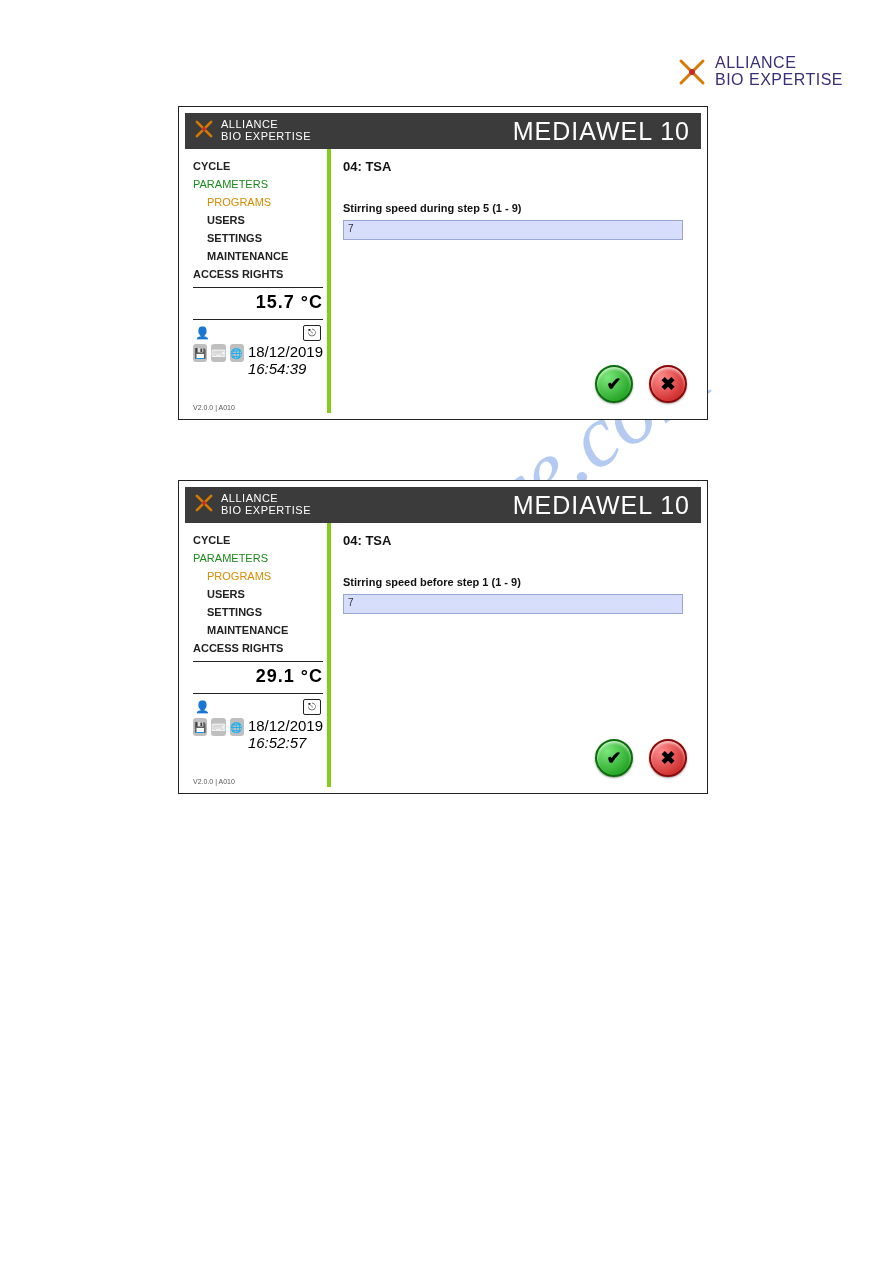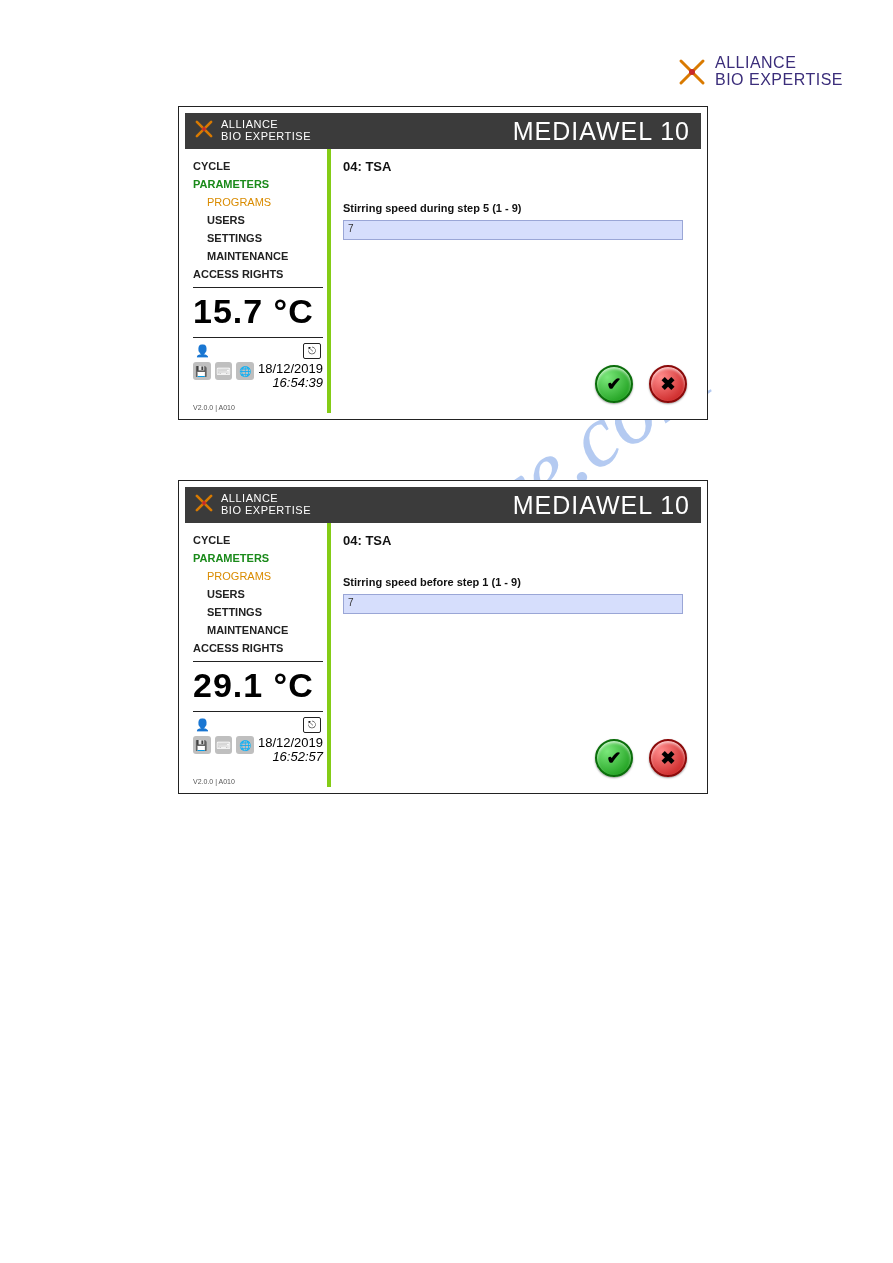--- a/index.html
+++ b/index.html
@@ -15,30 +15,30 @@
   .topbar{display:flex;align-items:stretch;background:#3b3b3b;color:#fff;height:36px}
   .topbar .brand{display:flex;align-items:center;gap:6px;padding:0 8px}
   .brand-text{font-size:11px;line-height:1.05;letter-spacing:.5px}
   .topbar .spacer{flex:1}
   .topbar .title{font-size:25px;font-weight:300;letter-spacing:1px;padding-right:11px;display:flex;align-items:center;font-family:"Segoe UI",Arial,sans-serif}
   .body{flex:1;display:flex;min-height:0}
   .sidebar{width:146px;border-right:4px solid #84cc16;padding:8px 4px 2px 8px;display:flex;flex-direction:column;box-sizing:border-box;font-size:11px}
   .nav .item{padding:3px 0;color:#222;cursor:pointer}
   .nav .item.lvl1{font-weight:700}
   .nav .item.lvl2{padding-left:14px;font-weight:700}
-  .nav .item.green{color:#1a8a1a;font-weight:700}
+  .nav .item.green{color:#1a8a1a;font-weight:400}
   .nav .item.orange{color:#d98b00;font-weight:400}
   .divider{border-top:1px solid #222;margin:4px 0}
-  .temp{font-size:34px;font-weight:700;text-align:left;padding:0 0 2px;letter-spacing:1px}
+  .temp{font-size:18px;font-weight:700;text-align:right;padding:0 0 2px;letter-spacing:1px}
   .userrow{display:flex;align-items:center;justify-content:space-between;padding:1px 2px}
   .userrow .uicon{font-size:12px;color:#222}
   .userrow .logout{width:16px;height:14px;border:1px solid #222;border-radius:2px;display:flex;align-items:center;justify-content:center;font-size:10px}
   .statusrow{display:flex;gap:4px;padding:2px 0;align-items:flex-start}
   .chip{width:18px;height:18px;background:#bfbfbf;border-radius:3px;display:flex;align-items:center;justify-content:center;font-size:10px;color:#fff}
-  .dt{margin-left:auto;text-align:right;font-size:13px;line-height:1.1}
+  .dt{margin-left:auto;text-align:left;font-size:15px;line-height:1.1}
   .dt .time{font-weight:400;font-style:italic}
   .ver{font-size:7px;color:#555;margin-top:auto;padding-top:2px}
   .main{flex:1;padding:10px 12px;position:relative;box-sizing:border-box}
   .progtitle{font-size:13px;font-weight:700;color:#111;margin-bottom:28px}
   .fieldlabel{font-size:11px;font-weight:700;color:#111;margin-bottom:6px}
   .field{background:#d6defc;border:1px solid #9aa6d6;padding:2px 4px;font-size:10px;color:#333;width:330px;height:14px;box-sizing:content-box}
   .btnrow{position:absolute;right:14px;bottom:10px;display:flex;gap:16px}
   .rndbtn{width:34px;height:34px;border-radius:50%;display:flex;align-items:center;justify-content:center;font-size:18px;font-weight:700;color:#000;box-shadow:inset 0 2px 3px rgba(255,255,255,.7),0 1px 2px rgba(0,0,0,.4);cursor:pointer}
   .btn-ok{background:radial-gradient(circle at 30% 30%,#7be87b,#0a8f0a);border:2px solid #0b6d0b}
   .btn-cancel{background:radial-gradient(circle at 30% 30%,#ff8a8a,#c01010);border:2px solid #8a0a0a}

